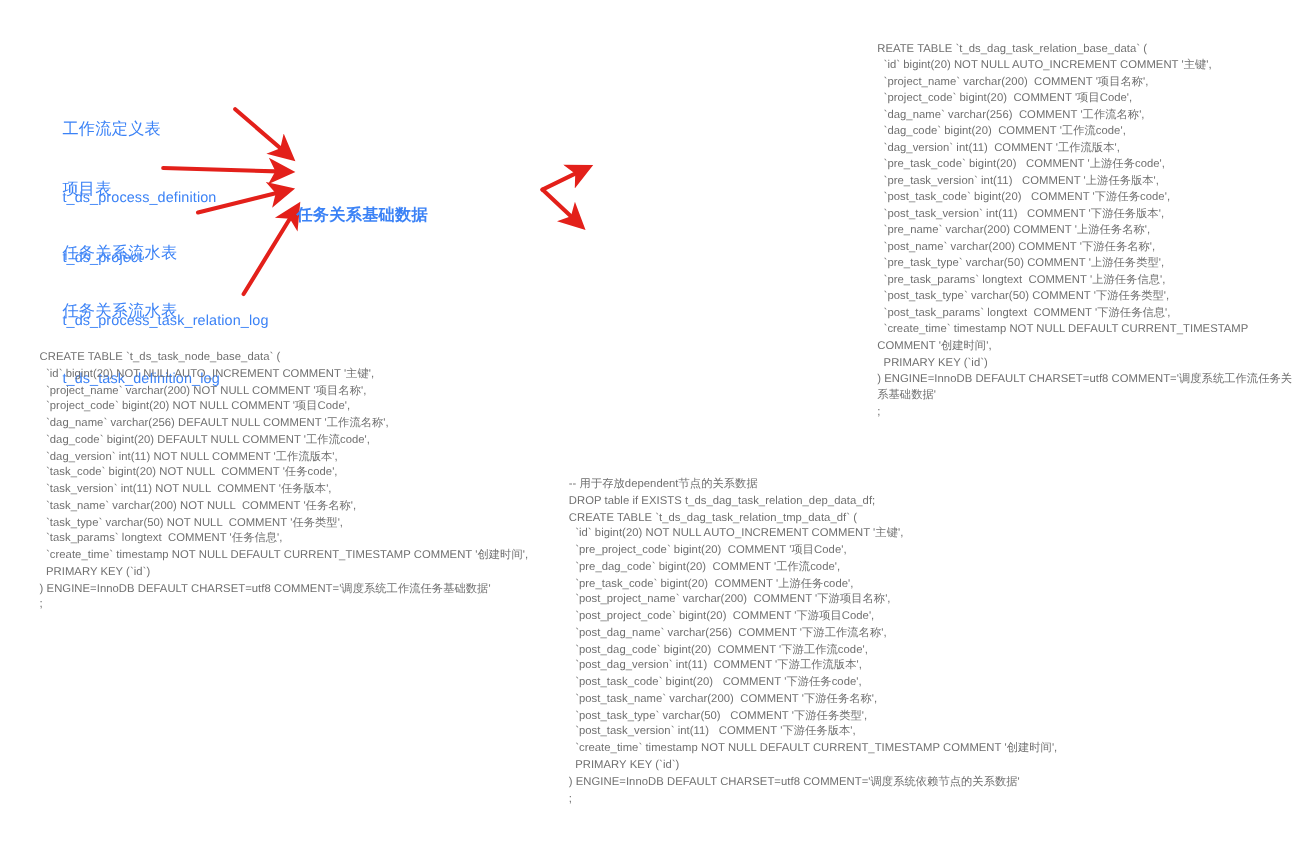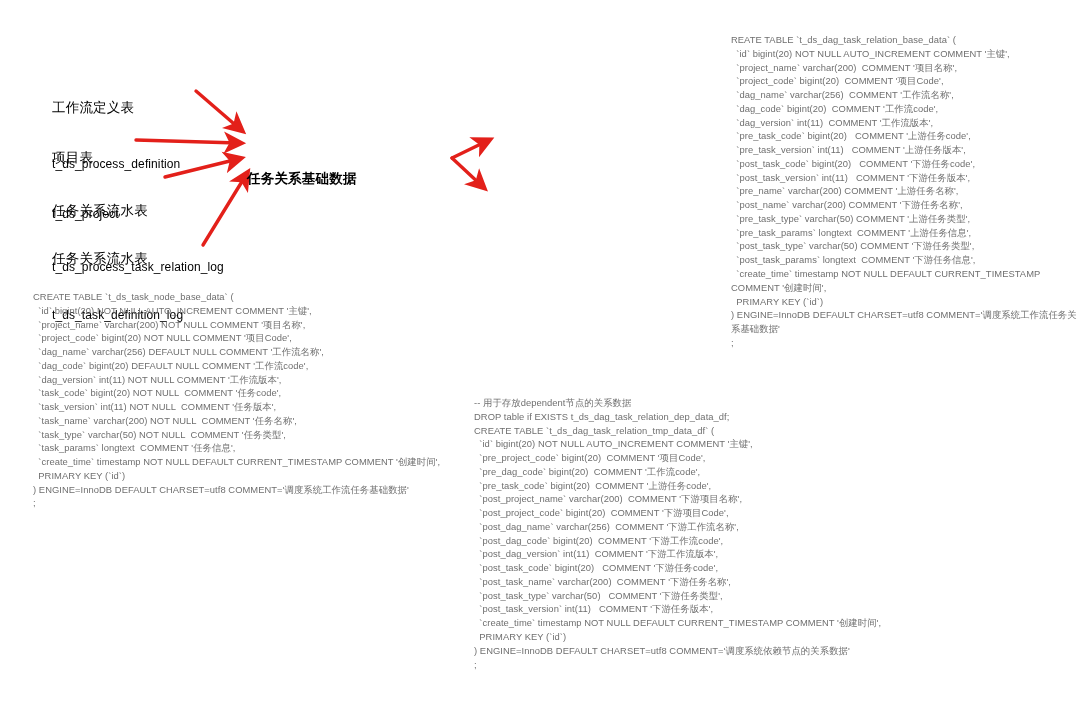--- a/index.html
+++ b/index.html
@@ -28,21 +28,21 @@
     width: 1080px;
     height: 722px;
     pointer-events: none;
   }
   
   .node {
     position: absolute;
     white-space: pre;
     line-height: 1.42;
     font-size: 13.5px;
-    color: #000000;
+    color: #3b82f6;
   }
   .node .cn {
     display: block;
     font-size: 13.5px;
     letter-spacing: .2px;
   }
   .node .tb {
     display: block;
     font-size: 12px;
     letter-spacing: .1px;

